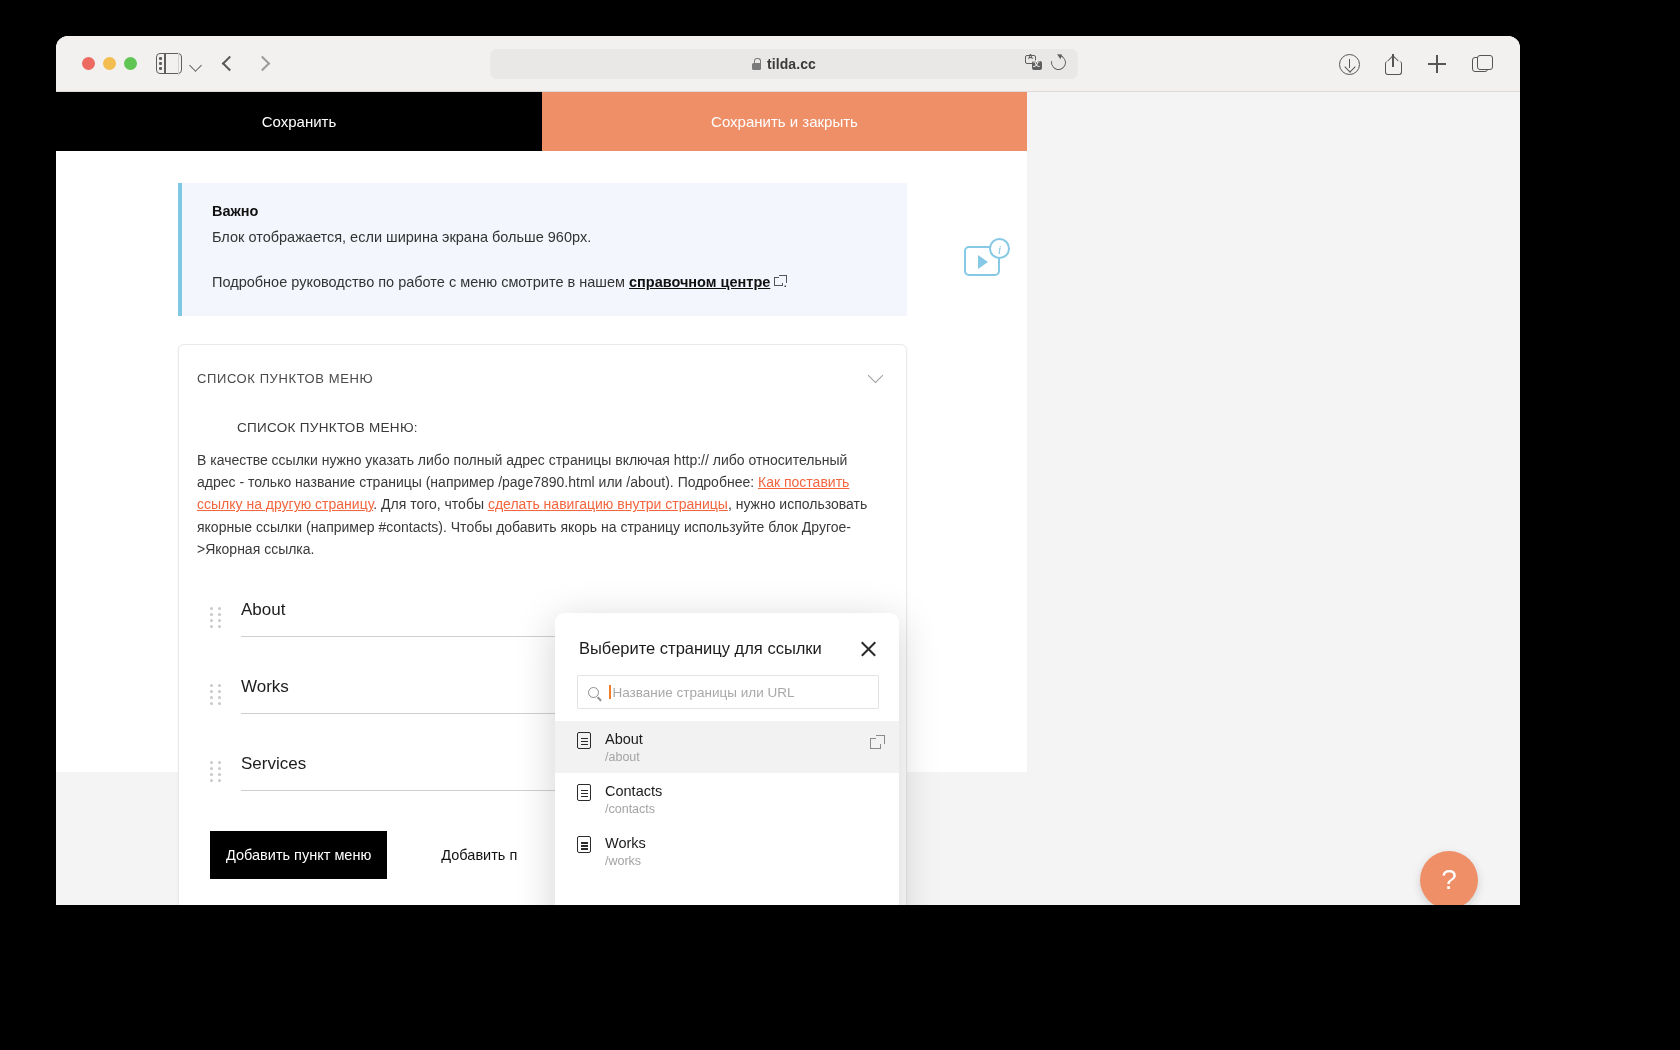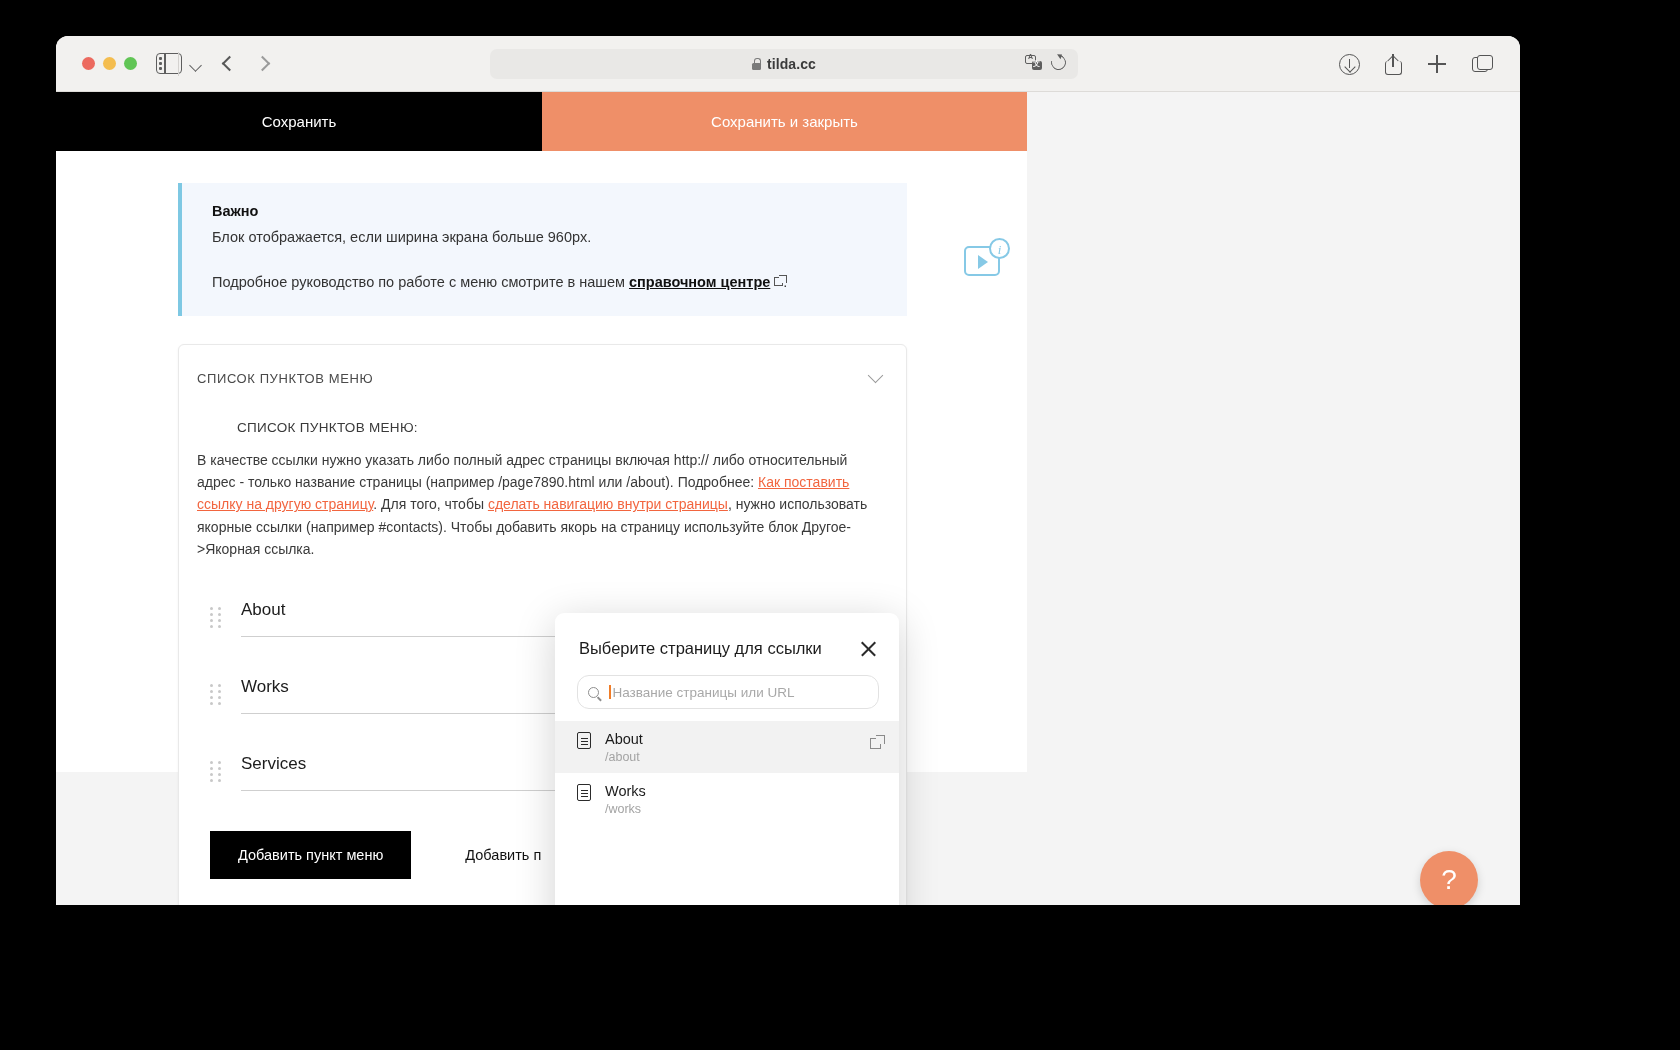--- a/index.html
+++ b/index.html
@@ -143,36 +143,36 @@
 
   .mrow { display: flex; align-items: flex-start; margin-top: 40px; }
   .mrow:first-of-type { margin-top: 48px; }
   .grip { width: 12px; margin: 7px 19px 0 13px; display:grid; grid-template-columns: 4px 4px; gap:3px 4px;}
   .grip i { width: 3px; height: 3px; background: #c8c8c8; border-radius: 50%; }
   .mfield { flex: 1; }
   .mfield .mval { font-size: 17px; color: #1c1c1c; padding-bottom: 16px; }
   .mfield .mline { height: 1px; background: #cfcfcf; }
 
   .actions { display: flex; align-items: center; margin: 40px 0 0 13px; }
-  .btn-add { background: #000; color: #fff; font-size: 14.5px; padding: 16px 28px; }
+  .btn-add { background: #000; color: #fff; font-size: 14.5px; padding: 16px 16px; }
   .btn-add2 { color: #111; font-size: 14.5px; margin-left: 54px; }
 
   
   .modal {
     position: absolute; left: 499px; top: 521px; width: 344px; height: 345px;
     background: #fff; border-radius: 9px; box-shadow: 0 8px 40px rgba(0,0,0,.18);
     overflow: hidden;
   }
   .modal-head { display:flex; align-items:center; justify-content:space-between; padding: 26px 22px 0 24px;}
   .modal-title { font-size: 16.5px; color: #1b1b1b; }
   .close-x { width: 17px; height: 17px; position: relative; cursor: pointer; }
   .close-x::before,.close-x::after{content:""; position:absolute; left:-1px; top:7.5px; width:19px; height:1.8px; background:#2b2b2b;}
   .close-x::before{transform:rotate(45deg);} .close-x::after{transform:rotate(-45deg);}
 
-  .search-wrap { margin: 17px 20px 0 22px; height: 34px; border: 1px solid #e2e2e2; border-radius: 12px;
+  .search-wrap { margin: 17px 20px 0 22px; height: 34px; border: 1px solid #e2e2e2; border-radius: 1px;
     display:flex; align-items:center; padding: 4px 10px; }
   .mag { width: 11px; height: 11px; border: 1.5px solid #8e8e8e; border-radius: 50%; position: relative; margin-right: 10px;}
   .mag::after{content:""; position:absolute; right:-4px; bottom:-3px; width:5px; height:1.5px; background:#8e8e8e; transform:rotate(45deg);}
   .caret { width: 1.5px; height: 14px; background: #f07d28; margin-right: 2px; }
   .sph { font-size: 13.5px; color: #a8a8a8; }
 
   .plist { margin-top: 12px; }
   .pitem { display: flex; align-items: flex-start; padding: 9px 14px 9px 22px; cursor: pointer; position: relative;}
   .pitem.sel { background: #f2f2f2; }
   .doc-ic { width: 14px; height: 17px; border: 1.6px solid #2b2b2b; border-radius: 2px; margin: 2px 14px 0 0; position:relative; flex: 0 0 auto;}
@@ -365,20 +365,27 @@
 
             <div class="pitem sel">
               <span class="doc-ic"></span>
               <span class="ptext">
                 <span class="pname" style="display:block">About</span>
                 <span class="purl" style="display:block">/about</span>
               </span>
               <span class="open-ext"></span>
             </div>
 
+            <div class="pitem">
+              <span class="doc-ic"></span>
+              <span class="ptext">
+                <span class="pname" style="display:block">Contacts</span>
+                <span class="purl" style="display:block">/contacts</span>
+              </span>
+            </div>
 
             <div class="pitem">
               <span class="doc-ic"></span>
               <span class="ptext">
                 <span class="pname" style="display:block">Works</span>
                 <span class="purl" style="display:block">/works</span>
               </span>
             </div>
 
 

